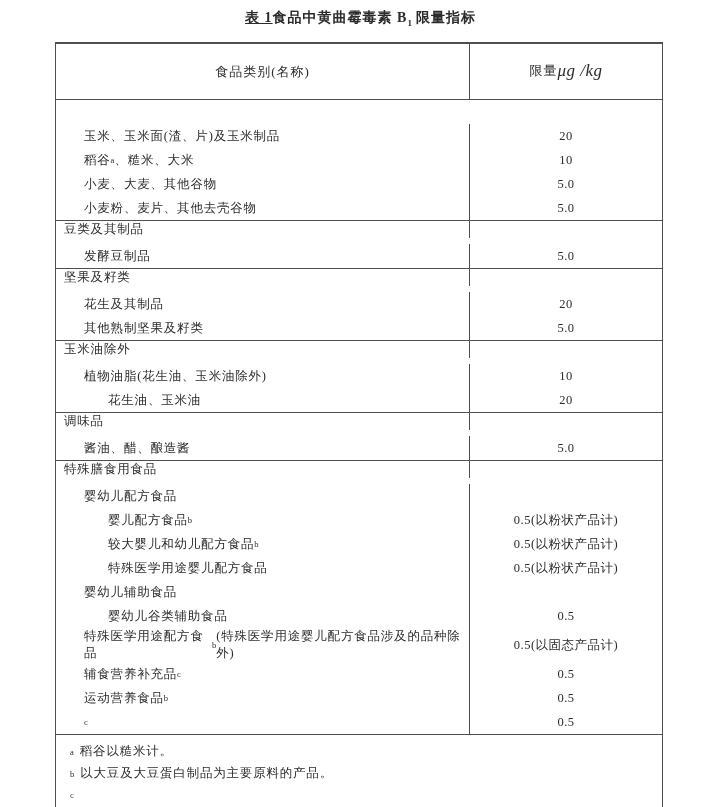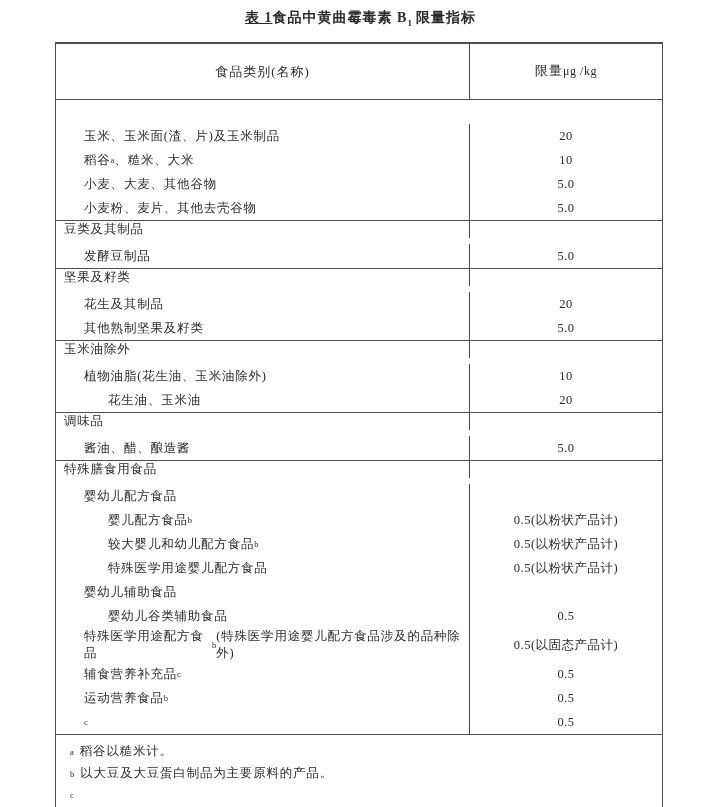--- a/index.html
+++ b/index.html
@@ -36,21 +36,21 @@
     font-size:13px;letter-spacing:1px;
   }
   .th-left{
     width:414px;border-right:1px solid var(--line);
     display:flex;align-items:center;justify-content:center;
   }
   .th-right{
     flex:1;display:flex;flex-direction:row;
     align-items:center;justify-content:center;line-height:1.55;
   }
-  .th-right .unit{letter-spacing:0.5px;font-size:12px;}
+  .th-right .unit{letter-spacing:0.5px;font-size:17px;font-style:italic;}
   .tbody{font-size:12.5px;letter-spacing:0.8px;}
   .trow{display:flex;min-height:24px;}
   .trow.sec-start{border-top:1px solid var(--line);flex-direction:column;}
   .cl{
     width:414px;border-right:1px solid var(--line);
     display:flex;align-items:center;
   }
   .cl sup{font-size:8.5px;letter-spacing:0;}
   .cr{
     flex:1;display:flex;align-items:center;justify-content:center;

